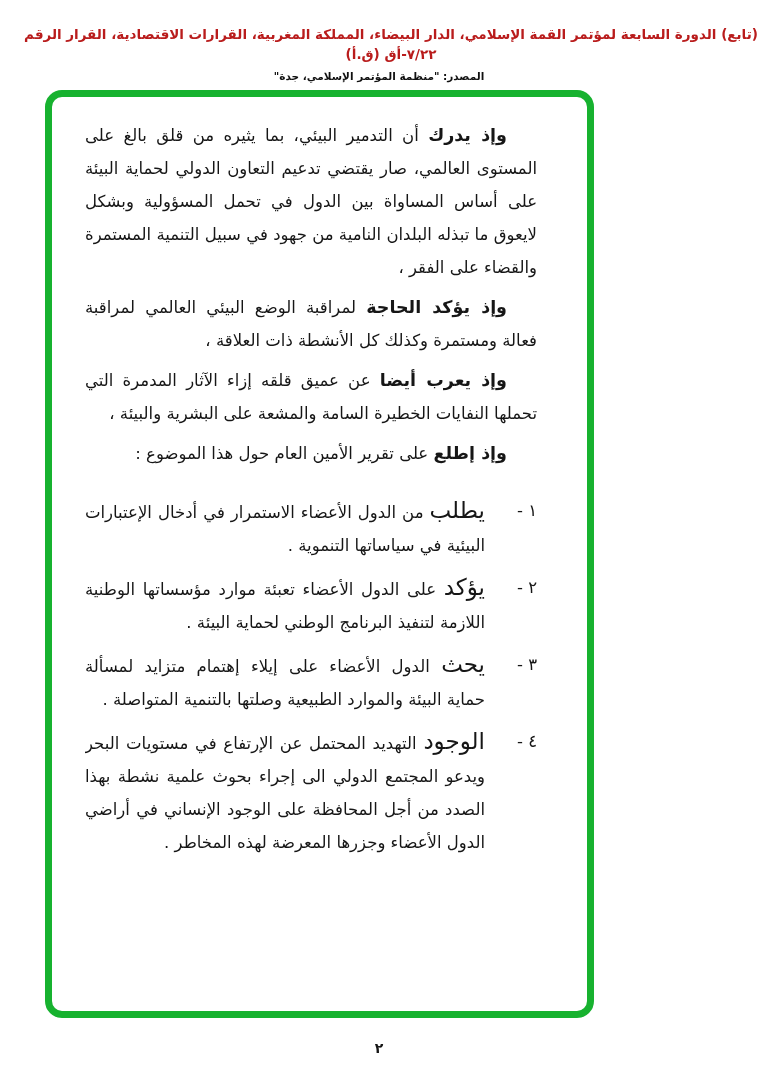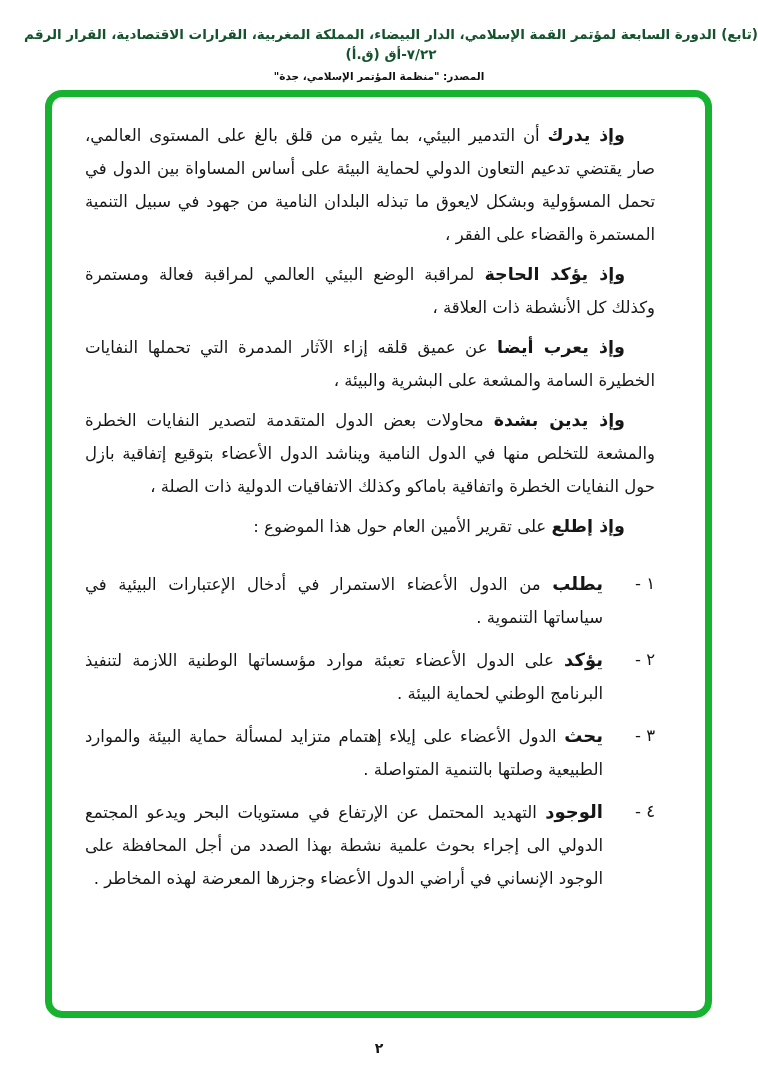--- a/index.html
+++ b/index.html
@@ -13,33 +13,33 @@
   }
   .page{position:absolute;inset:0;}
   
   .hdr{
     position:absolute;top:24px;left:0;right:0;
     text-align:center;direction:rtl;
   }
   .hdr-line1{
     font-size:13.5px;font-weight:bold;
     letter-spacing:0;line-height:20px;
-    color:#14532d;
+    color:#b91c1c;
     padding-left:24px;
   }
   .hdr-line2{
     margin-top:6px;
     font-size:10.5px;font-weight:bold;
     color:#101010;
   }
   
   .greenbox{
     position:absolute;
     left:45px;top:90px;
-    width:667px;height:928px;
+    width:549px;height:928px;
     box-sizing:border-box;
     border:7px solid #17b22f;
     border-radius:17px;
     background:#ffffff;
     overflow:hidden;
   }
   .content{
     position:absolute;
     top:22px;right:50px;left:33px;bottom:10px;
     direction:rtl;
@@ -58,21 +58,21 @@
   .item{
     display:flex;direction:rtl;
     margin:0 0 9px 0;
   }
   .num{
     flex:0 0 52px;
     font-size:16.5px;
     white-space:nowrap;
   }
   .itext{flex:1;text-align:justify;}
-  .ilead{font-weight:bold;font-size:18px;}
+  .ilead{font-weight:normal;font-size:23px;}
   
   .pagenum{
     position:absolute;
     bottom:22px;left:0;right:0;
     text-align:center;
     font-size:14px;font-weight:bold;
   }
 </style>
 </head>
 <body>
@@ -91,24 +91,20 @@
         <span class="lead">وإذ يدرك</span>
         <span>أن التدمير البيئي، بما يثيره من قلق بالغ على المستوى العالمي، صار يقتضي تدعيم التعاون الدولي لحماية البيئة على أساس المساواة بين الدول في تحمل المسؤولية وبشكل لايعوق ما تبذله البلدان النامية من جهود في سبيل التنمية المستمرة والقضاء على الفقر ،</span>
       </p>
       <p class="para">
         <span class="lead">وإذ يؤكد الحاجة</span>
         <span>لمراقبة الوضع البيئي العالمي لمراقبة فعالة ومستمرة وكذلك كل الأنشطة ذات العلاقة ،</span>
       </p>
       <p class="para">
         <span class="lead">وإذ يعرب أيضا</span>
         <span>عن عميق قلقه إزاء الآثار المدمرة التي تحملها النفايات الخطيرة السامة والمشعة على البشرية والبيئة ،</span>
-      </p>
-      <p class="para">
-        <span class="lead">وإذ يدين بشدة</span>
-        <span>محاولات بعض الدول المتقدمة لتصدير النفايات الخطرة والمشعة للتخلص منها في الدول النامية ويناشد الدول الأعضاء بتوقيع إتفاقية بازل حول النفايات الخطرة واتفاقية باماكو وكذلك الاتفاقيات الدولية ذات الصلة ،</span>
       </p>
       <p class="para">
         <span class="lead">وإذ إطلع</span>
         <span>على تقرير الأمين العام حول هذا الموضوع :</span>
       </p>
 
       <div class="list">
 
         <div class="item">
           <span class="num">١ -</span>

